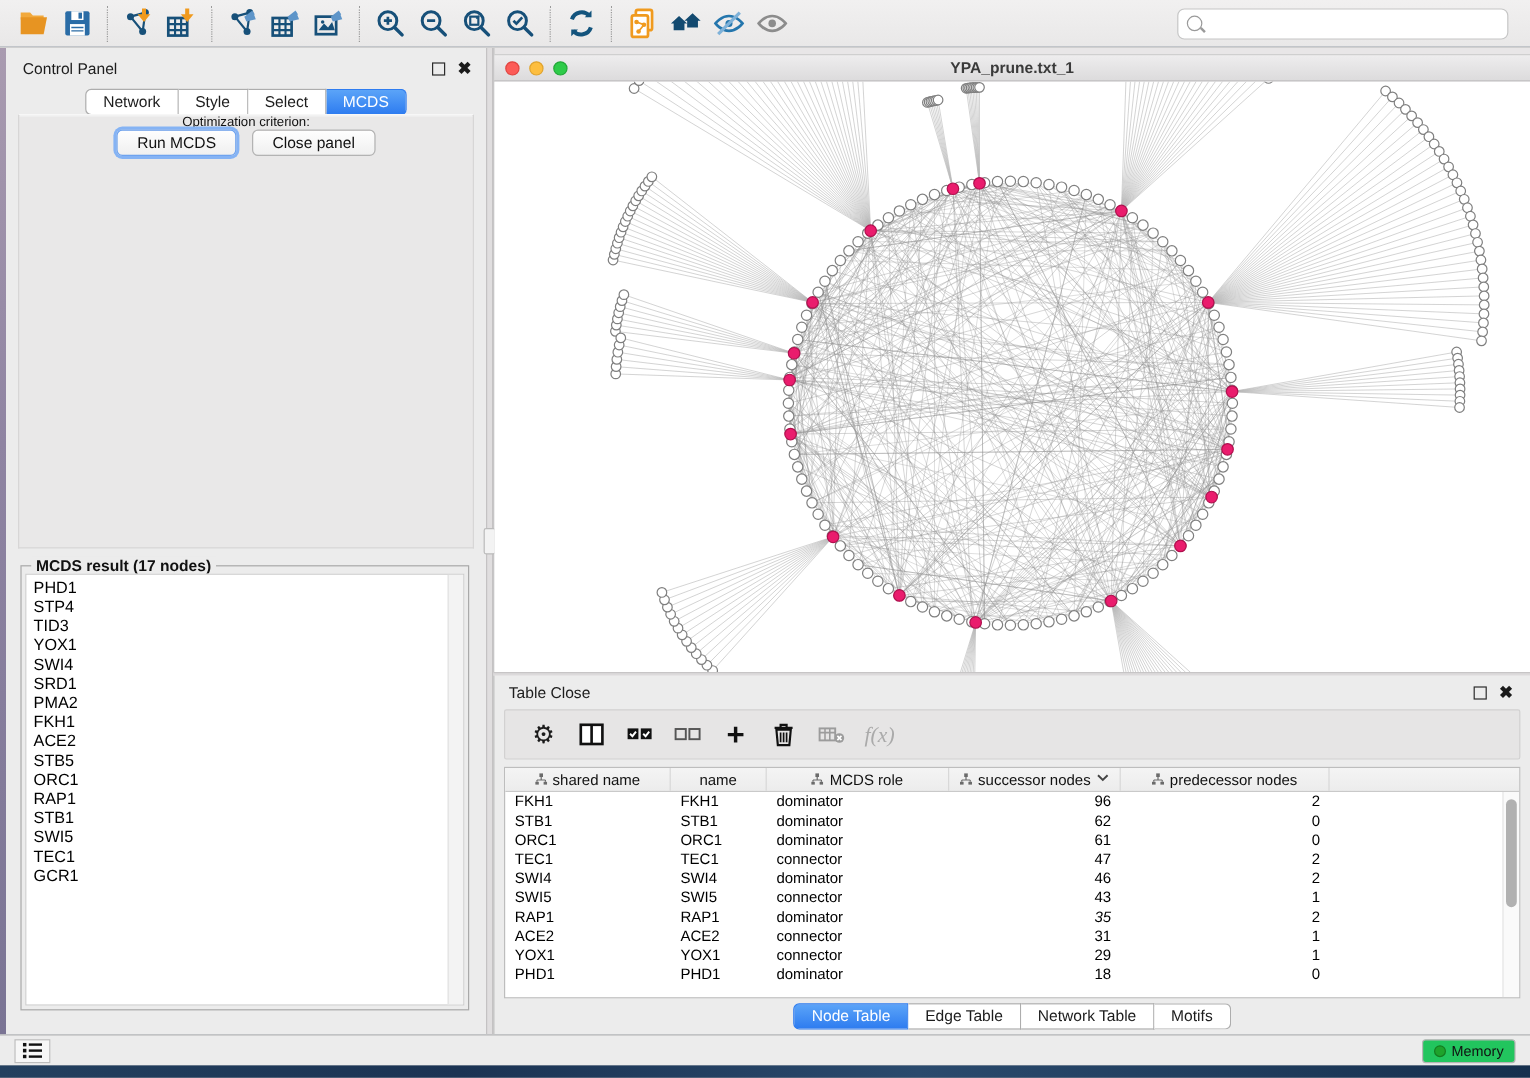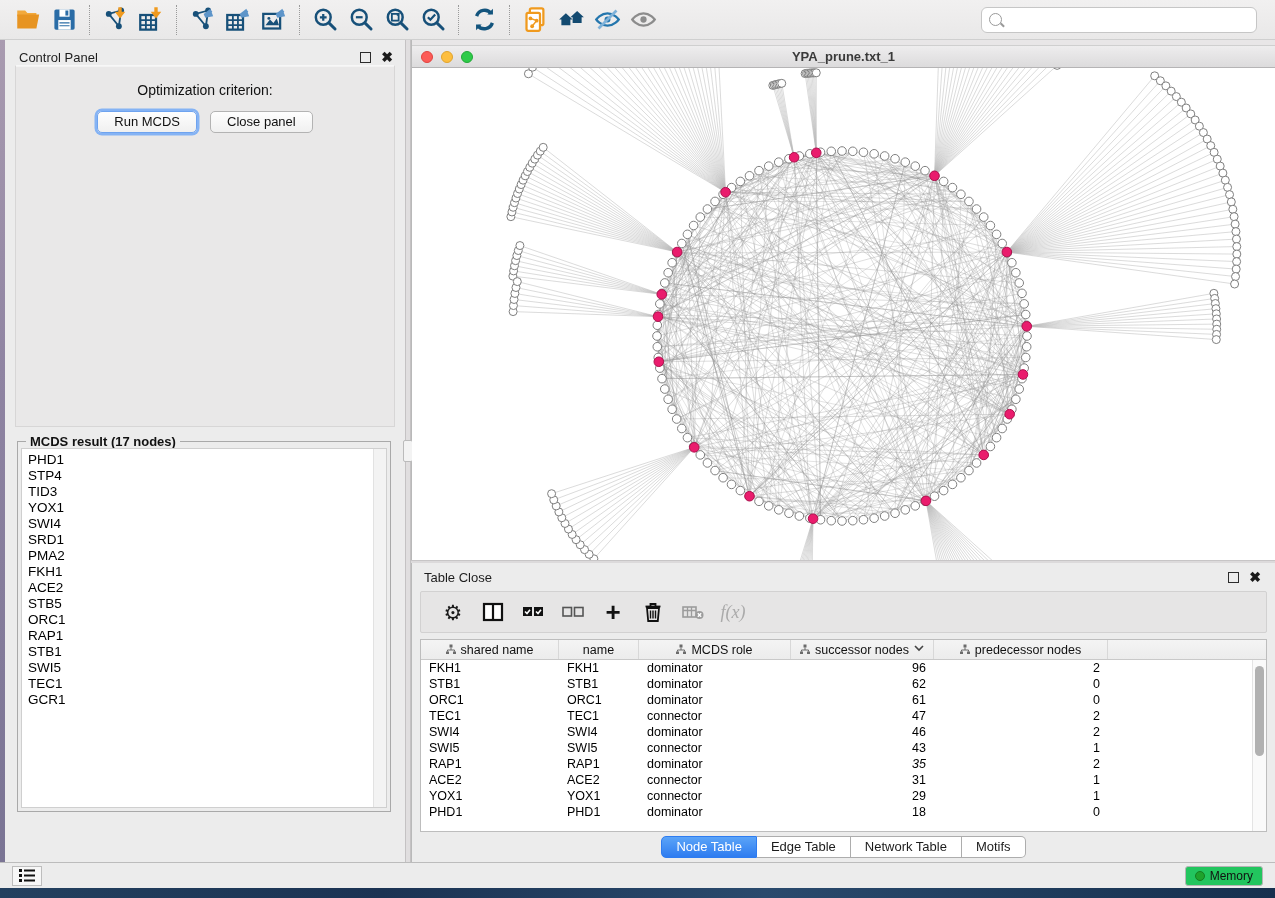--- a/index.html
+++ b/index.html
@@ -37,27 +37,27 @@
   .seg { display:flex; }
   .seg .tab { height:22px; line-height:20px; font-size:13px; color:#1c1c1c; background:#fff;
     border:1px solid #adadad; border-left:none; padding:0 14px; text-align:center; cursor:default; }
   .seg .tab:first-child { border-left:1px solid #adadad; border-radius:5px 0 0 5px; }
   .seg .tab:last-child { border-radius:0 5px 5px 0; }
   .seg .tab.active { background:linear-gradient(#5ba4f8,#2e7cf0); border-color:#2e7cf0; color:#fff; }
 
   .cp-inner { margin:0 10px; margin-top:-1px; height:362px; background:#e9e8e8;
     border:1px solid #d7d6d6; border-top:1px solid #f7f7f7; box-shadow:inset 0 1px 0 #f3f3f3;
     display:flex; flex-direction:column; align-items:center; }
-  .opt-label { margin-top:16px; font-size:14px; color:#111; }
+  .opt-label { margin-top:0; font-size:11px; color:#111; }
   .selectbox { margin-top:9px; width:312px; height:22px; background:#fff; border:1px solid #b9b9b9;
     border-radius:4px; display:flex; align-items:center; padding-left:8px; position:relative; font-size:13px; color:#111; }
   .sel-stepper { position:absolute; right:1px; top:1px; bottom:1px; width:18px; border-radius:3px;
     background:linear-gradient(#6aacf9,#2f7bef); display:flex; flex-direction:column; align-items:center; justify-content:center; gap:1px; }
   .sel-stepper span { color:#fff; font-size:7px; line-height:6px; }
-  .btn-row { margin-top:13px; display:flex; gap:13px; }
+  .btn-row { margin-top:0; display:flex; gap:13px; }
   .pbtn { height:22px; padding:0 16px; font-size:13px; color:#111; background:linear-gradient(#fefefe,#f0f0f0);
     border:1px solid #b3b3b3; border-radius:5px; cursor:default; line-height:20px; }
   .pbtn.focused { box-shadow:0 0 0 2.5px #85b3f4; border-color:#6ea3ef; }
 
   .groupbox { margin:14px 14px 0 12px; height:371px; border:1px solid #a9a9a9; position:relative; }
   .groupbox legend { position:absolute; top:-8px; left:8px; background:#ececec; padding:0 4px; font-size:13px; color:#111;font-weight:bold; }
   .mcds-list { position:absolute; inset:6px 3px 3px 3px; background:#fff; border:1px solid #cfcfcf; overflow:hidden; }
   .mcds-track { position:absolute; top:0; right:0; bottom:0; width:13px; background:#f3f3f3; border-left:1px solid #e2e2e2; }
   .mcds-item { font-size:13.5px; color:#000; line-height:16px; padding-left:6px; }
   .mcds-list .items { padding-top:3px; }
@@ -260,20 +260,28 @@
   <div class="main">
     <div class="wallstrip"></div>
 
     <div class="cpanel">
       <div class="panel-head">
         <span class="panel-title">Control Panel</span>
         <span class="win-icons">
           <span class="float-ic"></span>
           <span class="close-ic">✖</span>
         </span>
+      </div>
+      <div class="cp-tabs">
+        <div class="seg" id="cp-tabs">
+            <div class="tab">Network</div>
+            <div class="tab">Style</div>
+            <div class="tab">Select</div>
+            <div class="tab active">MCDS</div>
+          </div>
       </div>
       <div class="cp-inner">
         <div class="opt-label">Optimization criterion:</div>
         <div class="btn-row">
           <button class="pbtn focused">Run MCDS</button>
           <button class="pbtn">Close panel</button>
         </div>
       </div>
       <div class="groupbox">
         <legend>MCDS result (17 nodes)</legend>

